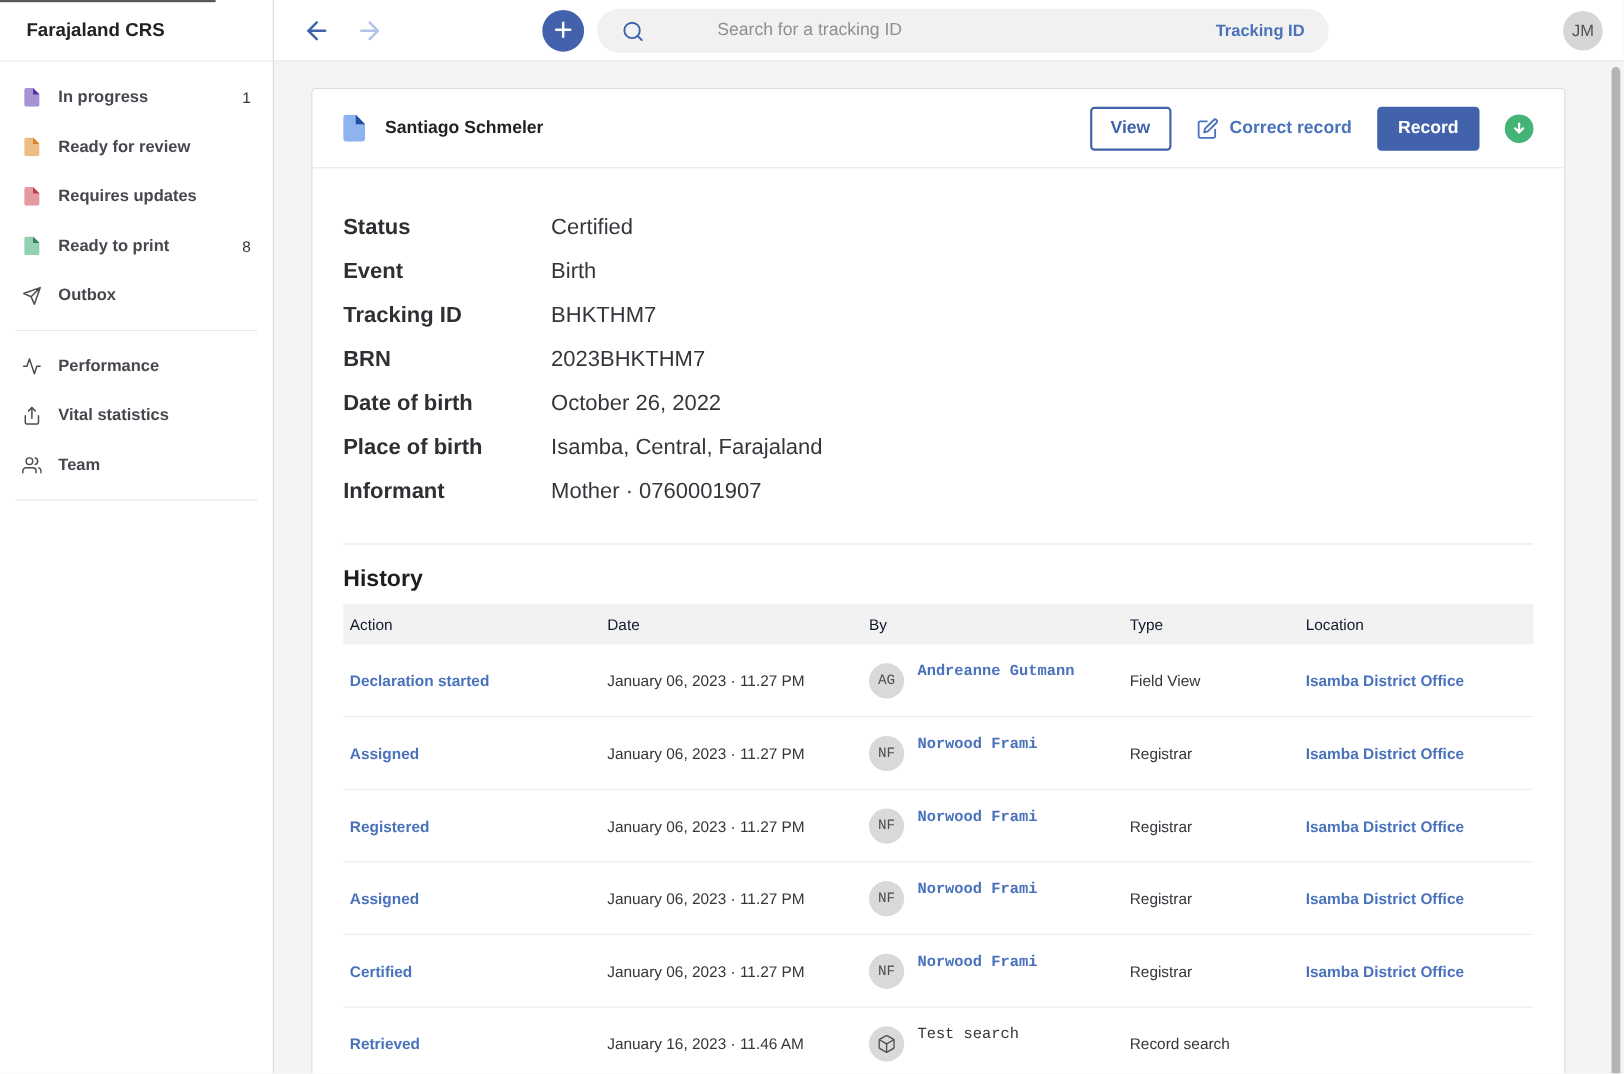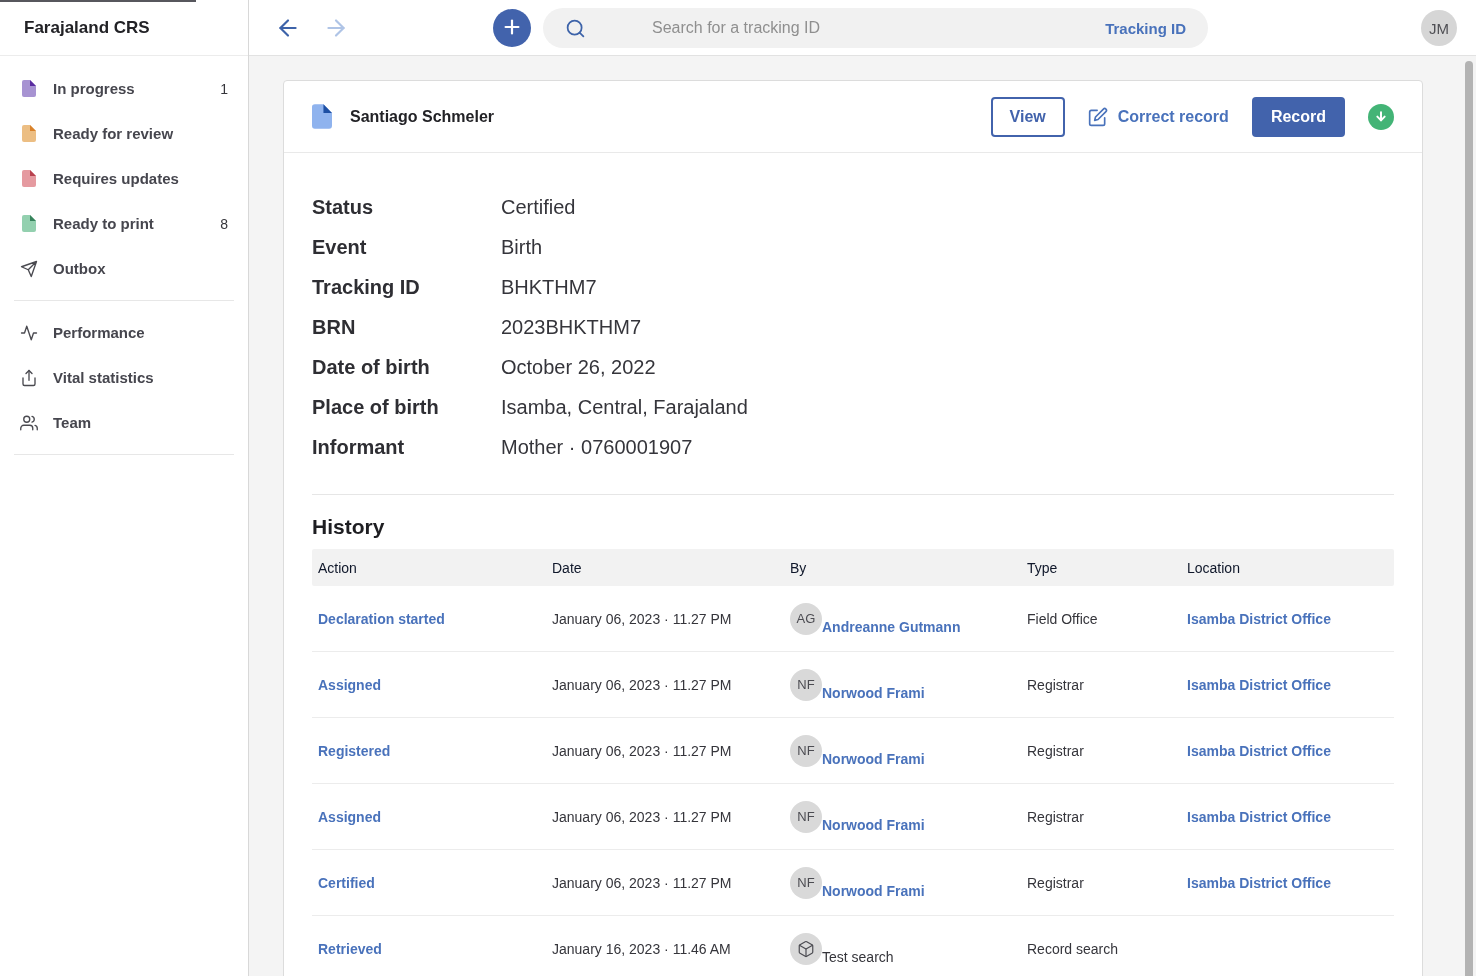--- a/index.html
+++ b/index.html
@@ -73,21 +73,21 @@
   .detail-label{ width:189px; font-weight:700; color:#2e2e33; }
   .detail-value{ color:#35353b; }
   .section-divider{ height:1px; background:#e6e6e6; margin-top:27px; }
   .history-title{ margin:20px 0 0; font-size:21px; font-weight:700; color:#1e1e22; }
 
   .h-head, .h-row{ display:grid; grid-template-columns:240px 238px 237px 160px 1fr; align-items:center; font-size:14px; }
   .h-head{ height:37px; background:#f2f2f2; border-radius:2px; margin-top:10px; color:#0f172a; }
   .h-row{ height:66px; border-bottom:1px solid var(--row-line); color:#35353b; }
   .cell-first{ padding-left:6px; }
   .link{ color:var(--link); font-weight:700; text-decoration:none; cursor:pointer; }
-  .by-cell{ display:flex; align-items:flex-end; gap:0; }
+  .by-cell{ display:flex; align-items:flex-start; gap:12px;font-family:Liberation Mono, monospace; }
   .avatar-sm{ width:32px; height:32px; border-radius:50%; background:#d9d9d9; color:#4c4c52;
               font-size:13px; display:flex; align-items:center; justify-content:center; flex:none; }
   .by-plain{ color:#35353b; }
 </style>
 </head>
 <body>
 
 <div class="app">
   <div class="top-edge-line"></div>
 
@@ -293,21 +293,21 @@
             <span>Location</span>
           </div>
           <div id="history-rows">
               <div class="h-row">
                 <div class="cell-first"><a class="link">Declaration started</a></div>
                 <div>January 06, 2023 · 11.27 PM</div>
                 <div class="by-cell">
                   <span class="avatar-sm">AG</span>
                   <span class="link">Andreanne Gutmann</span>
                 </div>
-                <div>Field Office</div>
+                <div>Field View</div>
                 <div><a class="link">Isamba District Office</a></div>
               </div>
               <div class="h-row">
                 <div class="cell-first"><a class="link">Assigned</a></div>
                 <div>January 06, 2023 · 11.27 PM</div>
                 <div class="by-cell">
                   <span class="avatar-sm">NF</span>
                   <span class="link">Norwood Frami</span>
                 </div>
                 <div>Registrar</div>

